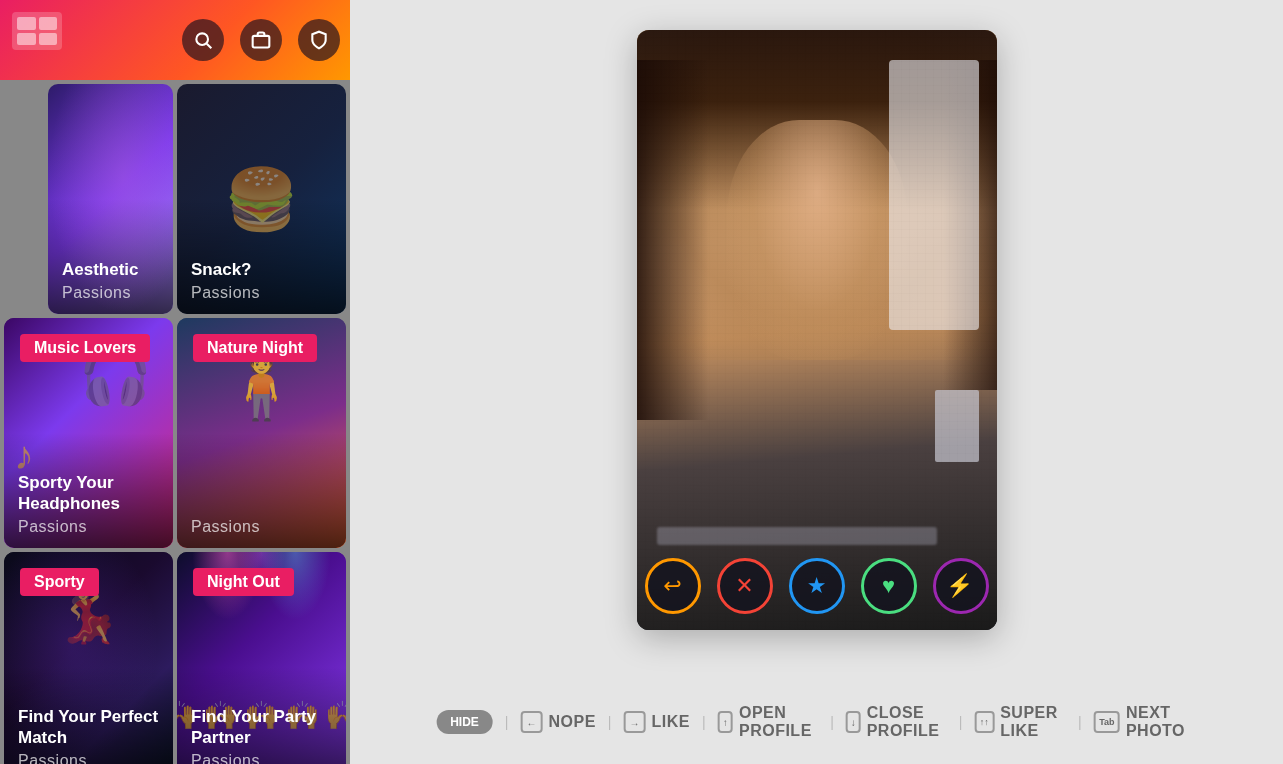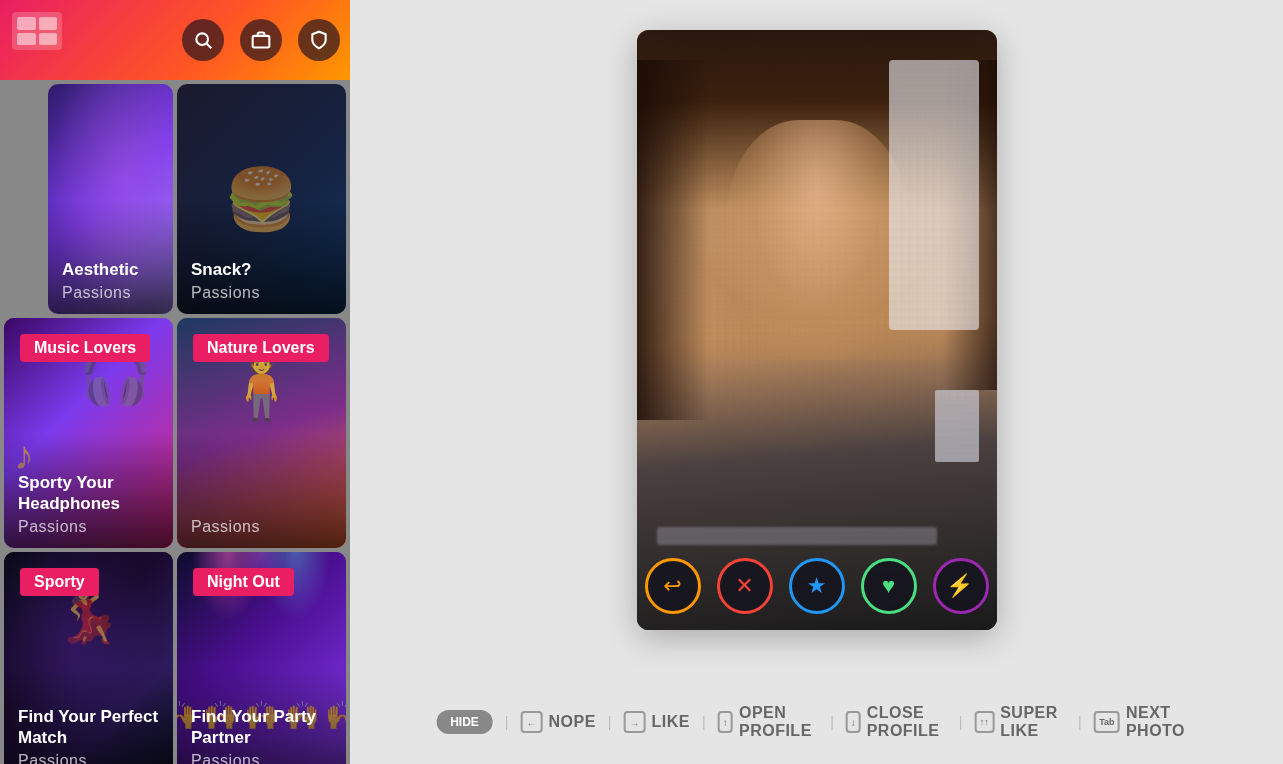--- a/index.html
+++ b/index.html
@@ -348,21 +348,21 @@
       <div class="card-content">
         <div class="card-title">Sporty Your Headphones</div>
         <div class="card-sub">Passions</div>
       </div>
     </div>
 
     <div class="passion-card card-nature">
       <div style="position:absolute;inset:0;background:linear-gradient(160deg,#1e3a5f,#7c2d8a 50%,#ff6b35 100%)"></div>
       <div style="position:absolute;top:30px;left:50%;transform:translateX(-50%);font-size:65px;opacity:0.75">🧍</div>
       <div class="card-overlay"></div>
-      <div class="card-badge">Nature Lovers</div>
+      <div class="card-badge">Nature Night</div>
       <div class="card-content">
         <div class="card-sub">Passions</div>
       </div>
     </div>
 
     <div class="passion-card card-sporty">
       <div style="position:absolute;inset:0;background:linear-gradient(135deg,#0a0a1a,#1a0a2e 40%,#2d1b5e 70%,#0a1628 100%)"></div>
       <div style="position:absolute;top:30px;left:50%;transform:translateX(-50%);font-size:55px;opacity:0.6;color:#a78bfa">💃</div>
       <div style="position:absolute;inset:0;background:radial-gradient(ellipse at 40% 40%, rgba(100,50,200,0.3) 0%, transparent 60%)"></div>
       <div class="card-overlay"></div>

